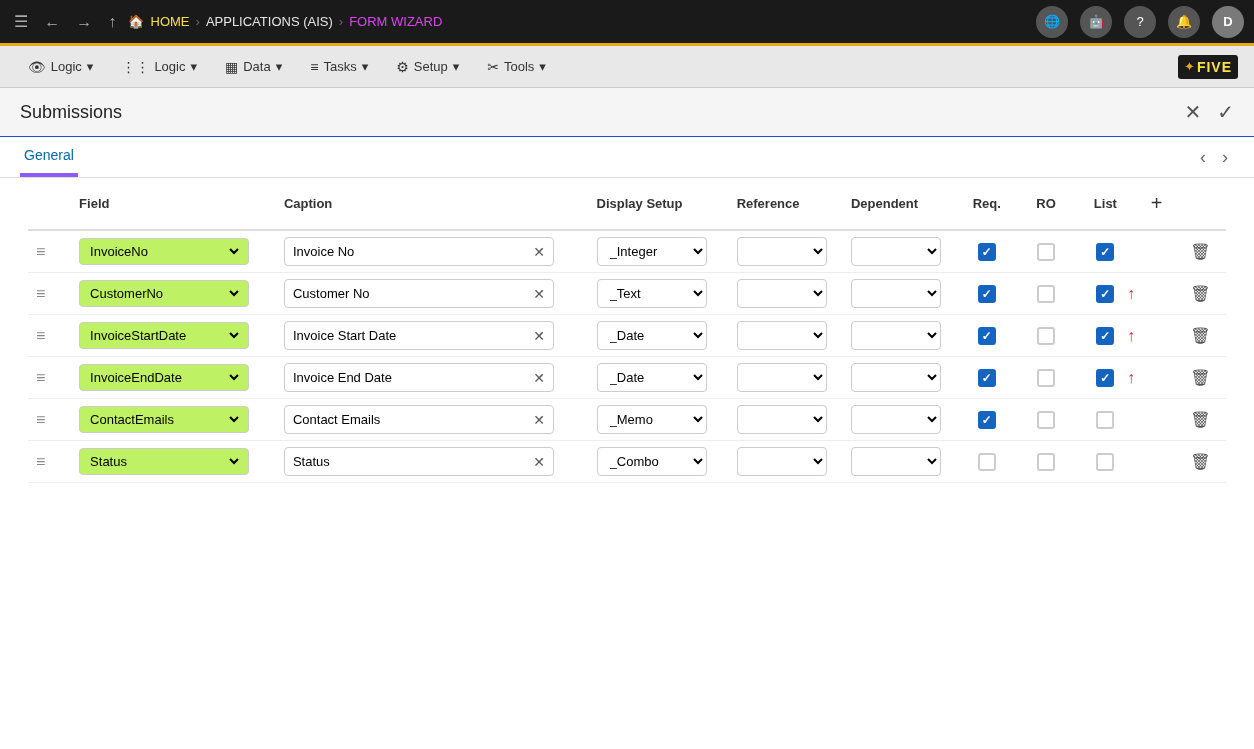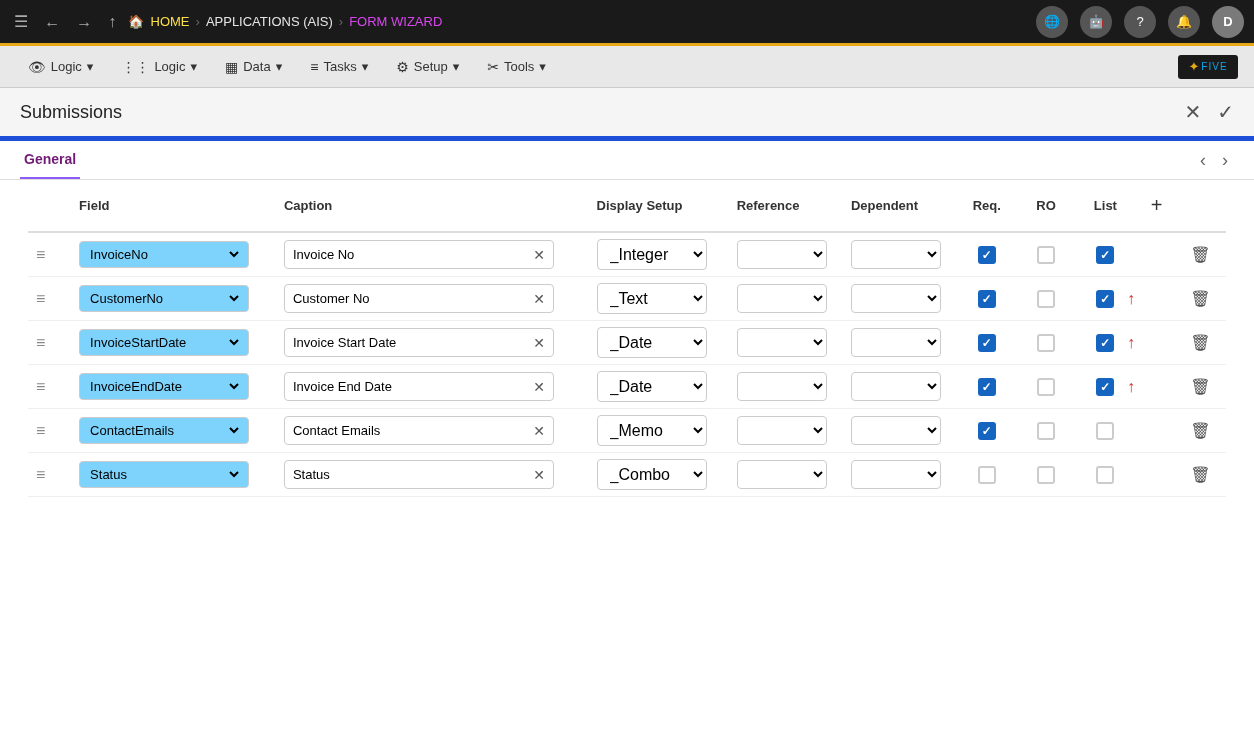--- a/index.html
+++ b/index.html
@@ -28,76 +28,76 @@
     .sec-nav-item {
       display: flex; align-items: center; gap: 5px; padding: 6px 12px;
       cursor: pointer; border-radius: 4px; color: #333; font-size: 13px;
     }
     .sec-nav-icon { font-size: 14px; }
     .five-logo { margin-left: auto; display: flex; align-items: center; }
     .five-logo-img {
       width: 60px; height: 24px; background: #1a1a1a; border-radius: 3px;
       display: flex; align-items: center; justify-content: center;
     }
-    .five-logo-text { color: #0ea5e9; font-weight: normal; font-size: 10px; letter-spacing: 1px; }
+    .five-logo-text { color: #fde047; font-weight: bold; font-size: 14px; letter-spacing: 1px; }
     .five-star { color: #e6a817; margin-right: 2px; }
 
     
     .main { background: #fff; margin: 0; padding: 0; height: calc(749px - 46px - 42px); overflow: hidden; }
 
     
     .panel-header {
       display: flex; align-items: center; justify-content: space-between;
-      padding: 12px 20px; background: #f5f5f5; border-bottom: 5px solid #1d4ed8;
+      padding: 12px 20px; background: #f5f5f5; border-bottom: 1px solid #1d4ed8;
     }
     .panel-title { font-size: 18px; font-weight: 500; color: #222; }
     .panel-actions { display: flex; gap: 16px; }
     .panel-action-btn { background: none; border: none; cursor: pointer; font-size: 20px; color: #555; }
 
     
     .tabs { padding: 0 20px; border-bottom: 1px solid #ddd; display: flex; align-items: center; justify-content: space-between; }
     .tab-item { padding: 10px 4px; margin-right: 20px; cursor: pointer; color: #555; font-size: 14px; border-bottom: 2px solid transparent; }
-    .tab-item.active { color: #701a75; border-bottom: 2px solid #8b5cf6; font-weight: 700; }
+    .tab-item.active { color: #0369a1; border-bottom: 4px solid #8b5cf6; font-weight: 400; }
     .tab-nav { display: flex; gap: 4px; }
     .tab-nav-btn { background: none; border: none; cursor: pointer; font-size: 18px; color: #666; padding: 4px 6px; }
 
     
     .table-wrapper { padding: 0 28px; overflow-y: auto; height: calc(100% - 110px); }
     table { width: 100%; border-collapse: collapse; }
     thead th {
       text-align: left; padding: 10px 8px; font-weight: 600; font-size: 13px;
       color: #333; border-bottom: 2px solid #ddd; background: #fff; position: sticky; top: 0;
     }
     tbody tr { border-bottom: 1px solid #eee; }
     td { padding: 6px 8px; vertical-align: middle; }
 
     
     .drag-handle { color: #888; font-size: 16px; cursor: grab; }
 
     
     .field-select {
       display: flex; align-items: flex-end; border: 1px solid #ccc; border-radius: 4px;
-      padding: 4px 6px; background: #7dd3fc; width: 170px; justify-content: space-between;
+      padding: 4px 6px; background: #bef264; width: 170px; justify-content: space-between;
       font-size: 13px; cursor: pointer;
     }
     .field-select select {
       border: none; outline: none; background: transparent; font-size: 13px; width: 100%; cursor: pointer;
     }
 
     
     .caption-input-wrap {
       display: flex; align-items: center; border: 1px solid #ccc; border-radius: 4px;
       background: #fff; width: 270px; overflow: hidden;
     }
     .caption-input { border: none; outline: none; padding: 6px 8px; font-size: 13px; flex: 1; background: transparent; }
     .caption-clear { background: none; border: none; cursor: pointer; padding: 4px 8px; color: #555; font-size: 14px; }
 
     
     .display-select {
-      border: 1px solid #ccc; border-radius: 4px; padding: 5px 8px; font-size: 16px;
+      border: 1px solid #ccc; border-radius: 4px; padding: 5px 8px; font-size: 13px;
       background: #fff; width: 110px; cursor: pointer; outline: none;
     }
 
     
     .ref-select {
       border: 1px solid #ccc; border-radius: 4px; padding: 5px 8px; font-size: 13px;
       background: #fff; width: 90px; cursor: pointer; outline: none;
     }
 
     

